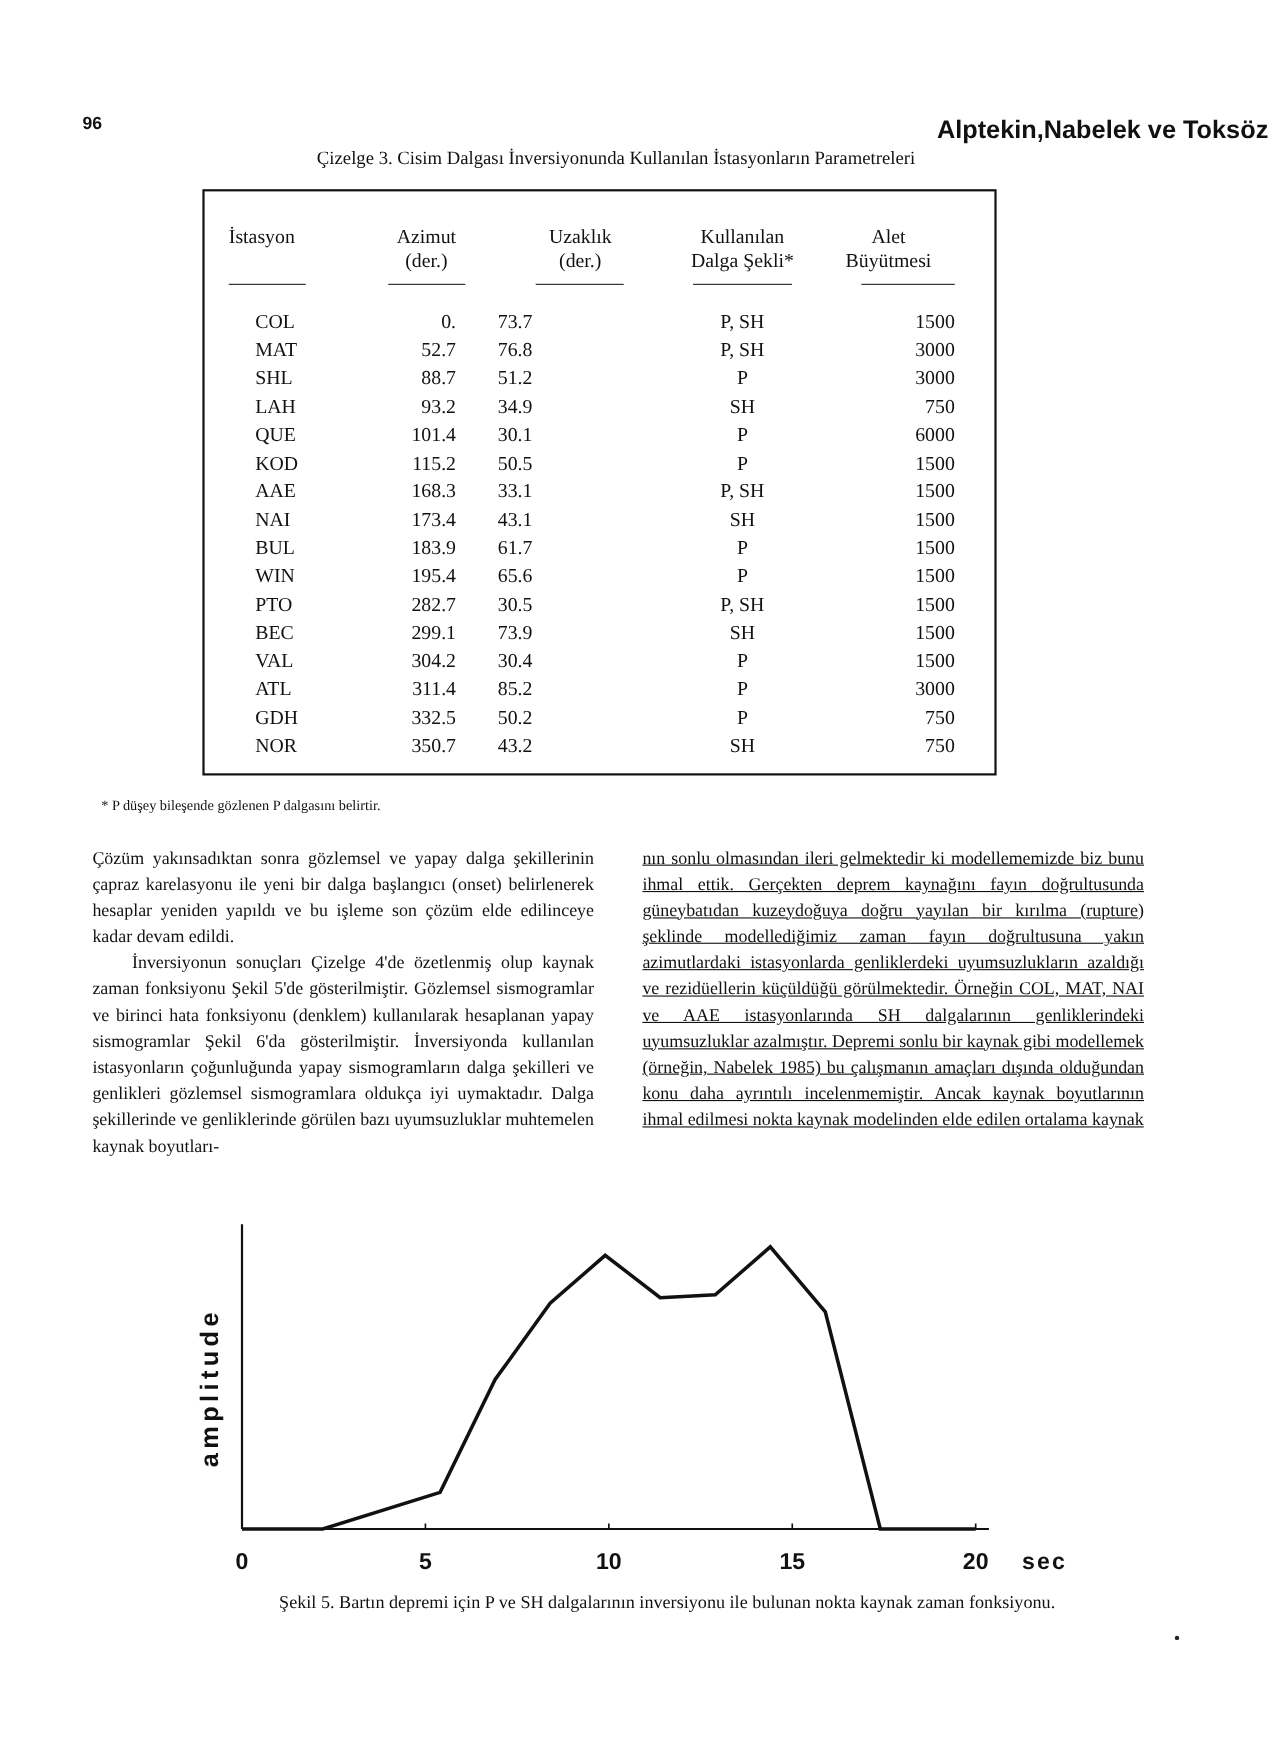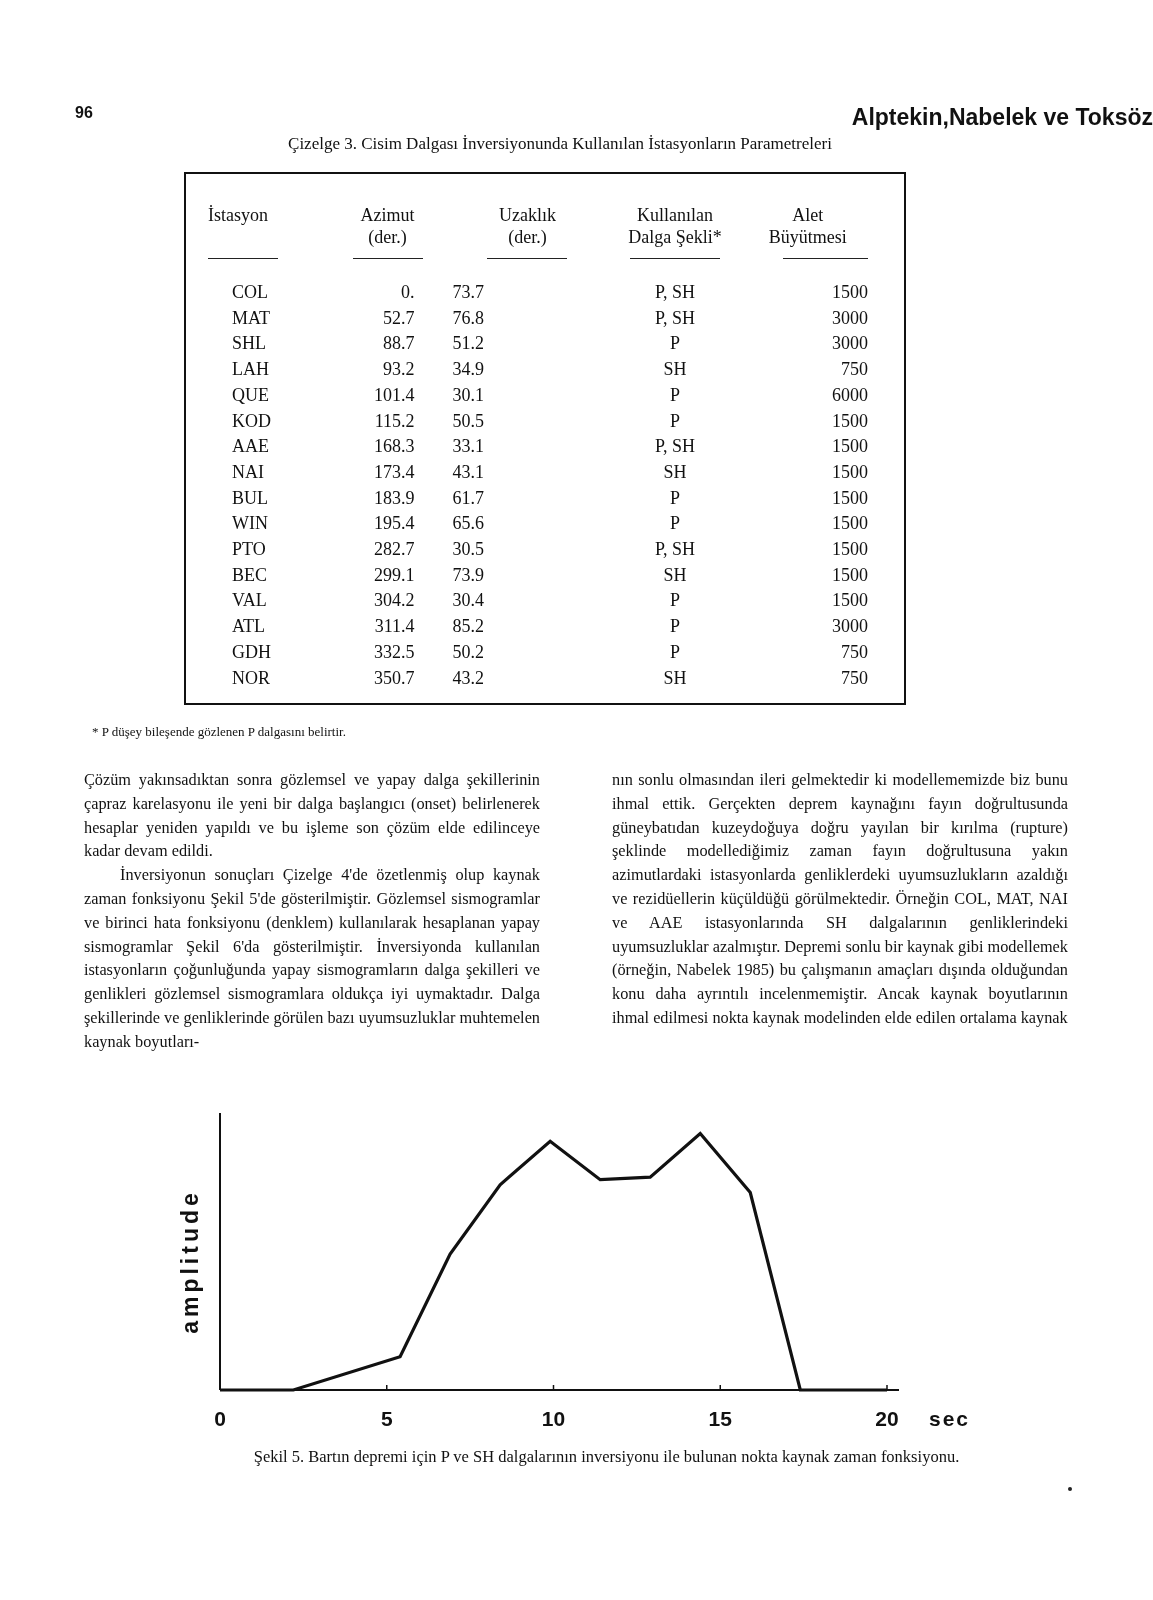--- a/index.html
+++ b/index.html
@@ -20,21 +20,21 @@
   th.c1 { padding-left: 10px !important; }
   th.c5 { text-align: center; }
   td.c1 { padding-left: 34px !important; }
   td.c2 { text-align: right; padding-right: 38px !important; }
   td.c3 { text-align: left; padding-right: 48px !important; }
   .footnote { position: absolute; left: 92px; top: 724px; font-size: 13px; }
   .col { position: absolute; top: 768px; width: 456px; font-size: 16.3px; line-height: 23.8px; text-align: justify; }
   .col p { margin: 0; }
   .col p.indent { text-indent: 36px; }
   .col-left { left: 84px; }
-  .col-right { left: 612px; }
+  .col-right { left: 584px; text-decoration: underline; }
   .figure { position: absolute; left: 150px; top: 1100px; width: 880px; height: 340px; }
   .caption { position: absolute; left: 0; width: 1153px; top: 1447px; text-align: center; font-size: 16.5px; margin-left: 30px; }
   .dot { position: absolute; left: 1068px; top: 1487px; width: 4px; height: 4px; background: #222; border-radius: 2px; }
 </style>
 </head>
 <body>
 
 <div class="page-num">96</div>
 <div class="running-head">Alptekin,Nabelek ve Toksöz</div>
 <div class="table-caption">Çizelge 3.  Cisim Dalgası İnversiyonunda Kullanılan İstasyonların Parametreleri</div>

